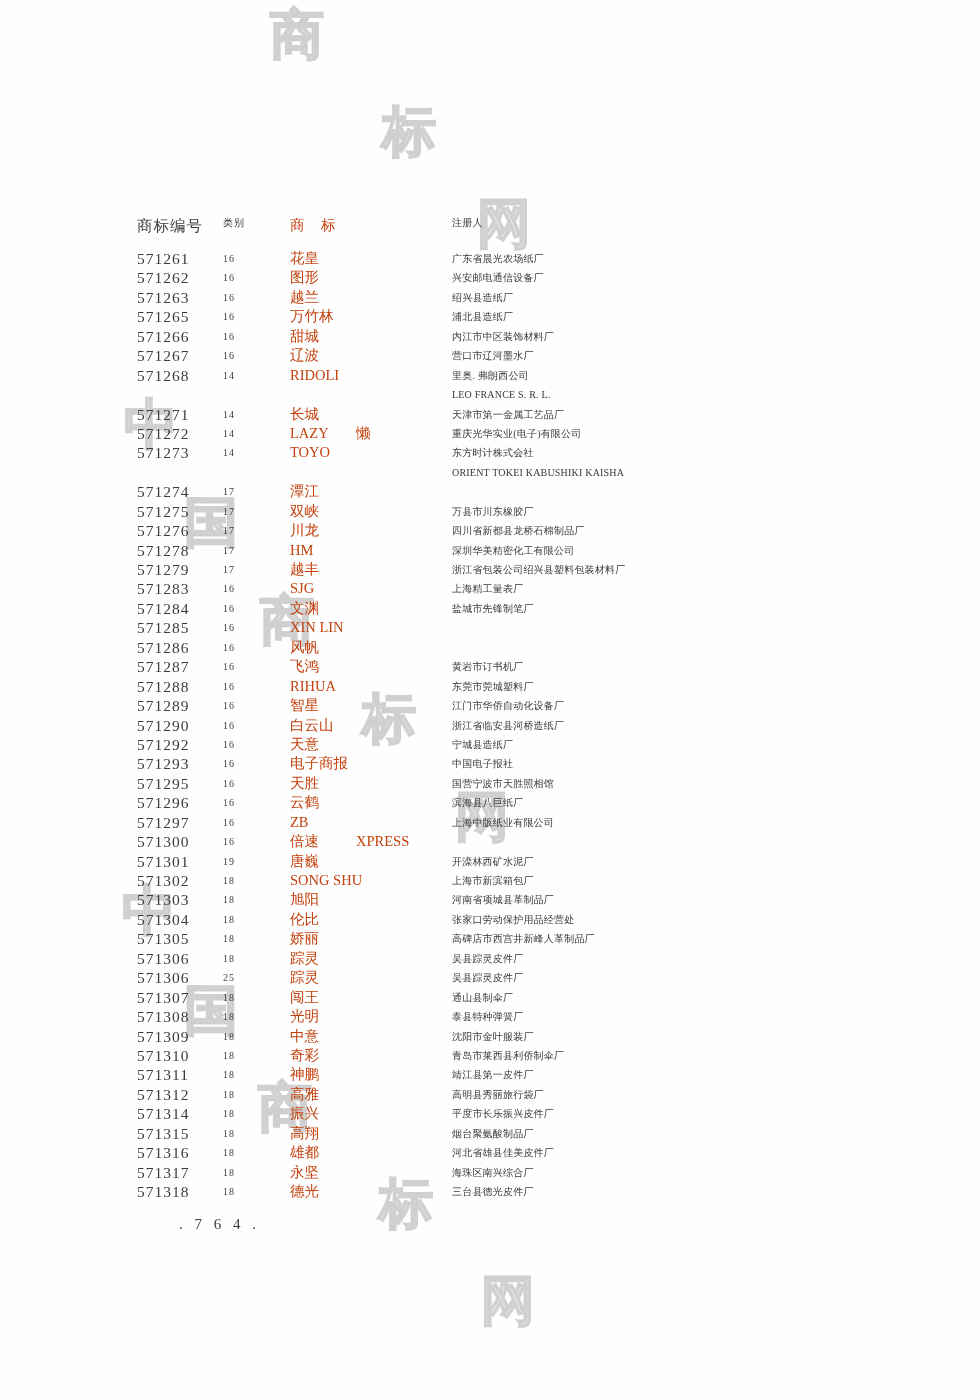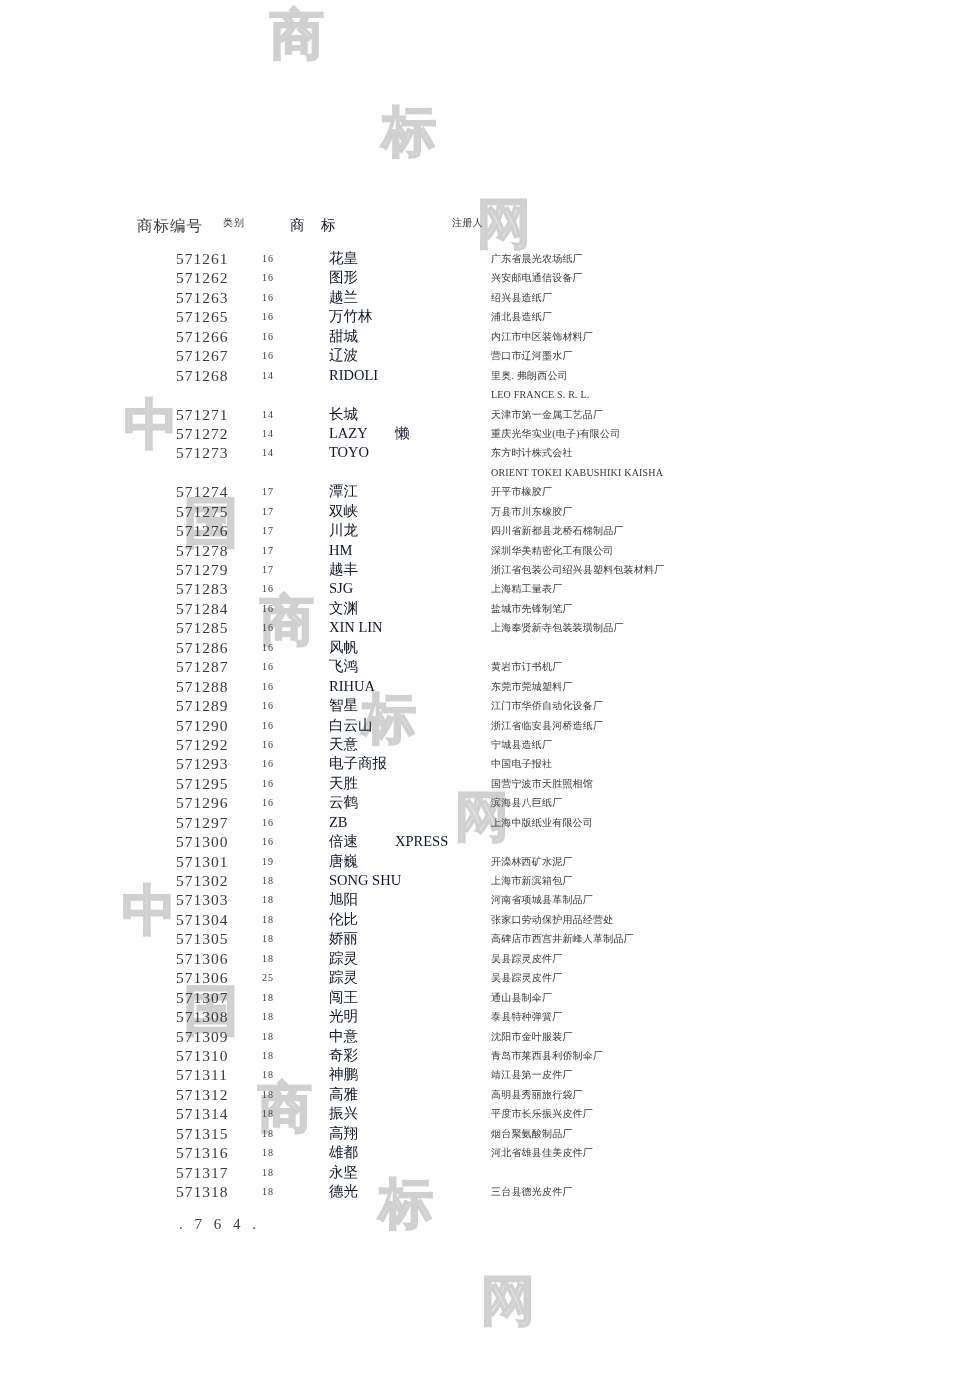--- a/index.html
+++ b/index.html
@@ -28,24 +28,24 @@
 
   
   .tbl{position:absolute;left:137px;top:0;width:825px;}
   .hdr-row,.t-row{
     display:grid;
     grid-template-columns:85px 68px 162px 1fr;
     align-items:start;
   }
   .hdr-row{position:absolute;left:0;top:216px;width:100%;font-size:15px;letter-spacing:1px;color:#333;}
   .rows{position:absolute;left:0;top:249px;width:100%;}
-  .t-row{height:19.45px;line-height:19.45px;margin-left:39px;}
+  .t-row{height:19.45px;line-height:19.45px;}
   .c-num{font-size:15.5px;letter-spacing:1px;color:#3c3c3c;}
   .c-cls{font-size:10px;letter-spacing:1px;color:#3c3c3c;padding-left:1px;}
-  .c-mark{font-size:14.5px;color:#0f172a;position:relative;white-space:nowrap;}
+  .c-mark{font-size:14.5px;color:#c2410c;position:relative;white-space:nowrap;}
   .c-mark .mark2{position:absolute;left:66px;top:0;white-space:nowrap;}
   .c-reg{font-size:10px;color:#383838;white-space:nowrap;letter-spacing:0.2px;}
 
   .page-number{
     position:absolute;left:137px;top:1216px;
     font-size:15px;letter-spacing:4px;color:#3c3c3c;margin-left:42px;
   }
 </style>
 </head>
 <body>
@@ -157,21 +157,20 @@
     <div class="c-num"></div>
     <div class="c-cls"></div>
     <div class="c-mark"><span></span><span class="mark2"></span></div>
     <div class="c-reg">ORIENT TOKEI KABUSHIKI KAISHA</div>
   </div>
 
   <div class="t-row">
     <div class="c-num">571274</div>
     <div class="c-cls">17</div>
     <div class="c-mark"><span>潭江</span><span class="mark2"></span></div>
-    <div class="c-reg">开平市橡胶厂</div>
   </div>
 
   <div class="t-row">
     <div class="c-num">571275</div>
     <div class="c-cls">17</div>
     <div class="c-mark"><span>双峡</span><span class="mark2"></span></div>
     <div class="c-reg">万县市川东橡胶厂</div>
   </div>
 
   <div class="t-row">
@@ -206,21 +205,20 @@
     <div class="c-num">571284</div>
     <div class="c-cls">16</div>
     <div class="c-mark"><span>文渊</span><span class="mark2"></span></div>
     <div class="c-reg">盐城市先锋制笔厂</div>
   </div>
 
   <div class="t-row">
     <div class="c-num">571285</div>
     <div class="c-cls">16</div>
     <div class="c-mark"><span>XIN LIN</span><span class="mark2"></span></div>
-    <div class="c-reg">上海奉贤新寺包装装璜制品厂</div>
   </div>
 
   <div class="t-row">
     <div class="c-num">571286</div>
     <div class="c-cls">16</div>
     <div class="c-mark"><span>风帆</span><span class="mark2"></span></div>
   </div>
 
   <div class="t-row">
     <div class="c-num">571287</div>
@@ -400,20 +398,21 @@
     <div class="c-num">571316</div>
     <div class="c-cls">18</div>
     <div class="c-mark"><span>雄都</span><span class="mark2"></span></div>
     <div class="c-reg">河北省雄县佳美皮件厂</div>
   </div>
 
   <div class="t-row">
     <div class="c-num">571317</div>
     <div class="c-cls">18</div>
     <div class="c-mark"><span>永坚</span><span class="mark2"></span></div>
+    <div class="c-reg">海珠区南兴综合厂</div>
   </div>
 
   <div class="t-row">
     <div class="c-num">571318</div>
     <div class="c-cls">18</div>
     <div class="c-mark"><span>德光</span><span class="mark2"></span></div>
     <div class="c-reg">三台县德光皮件厂</div>
   </div>
 </div>
   </div>

